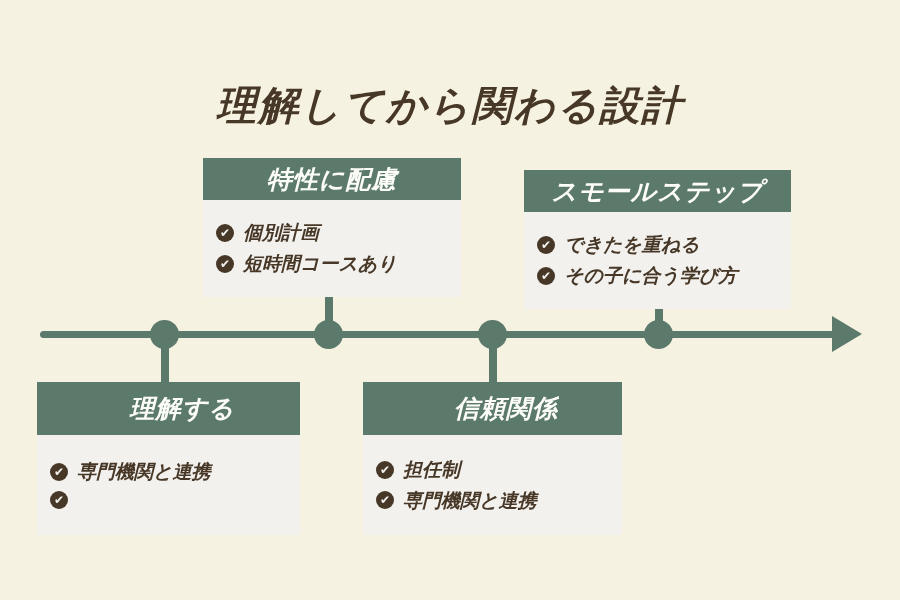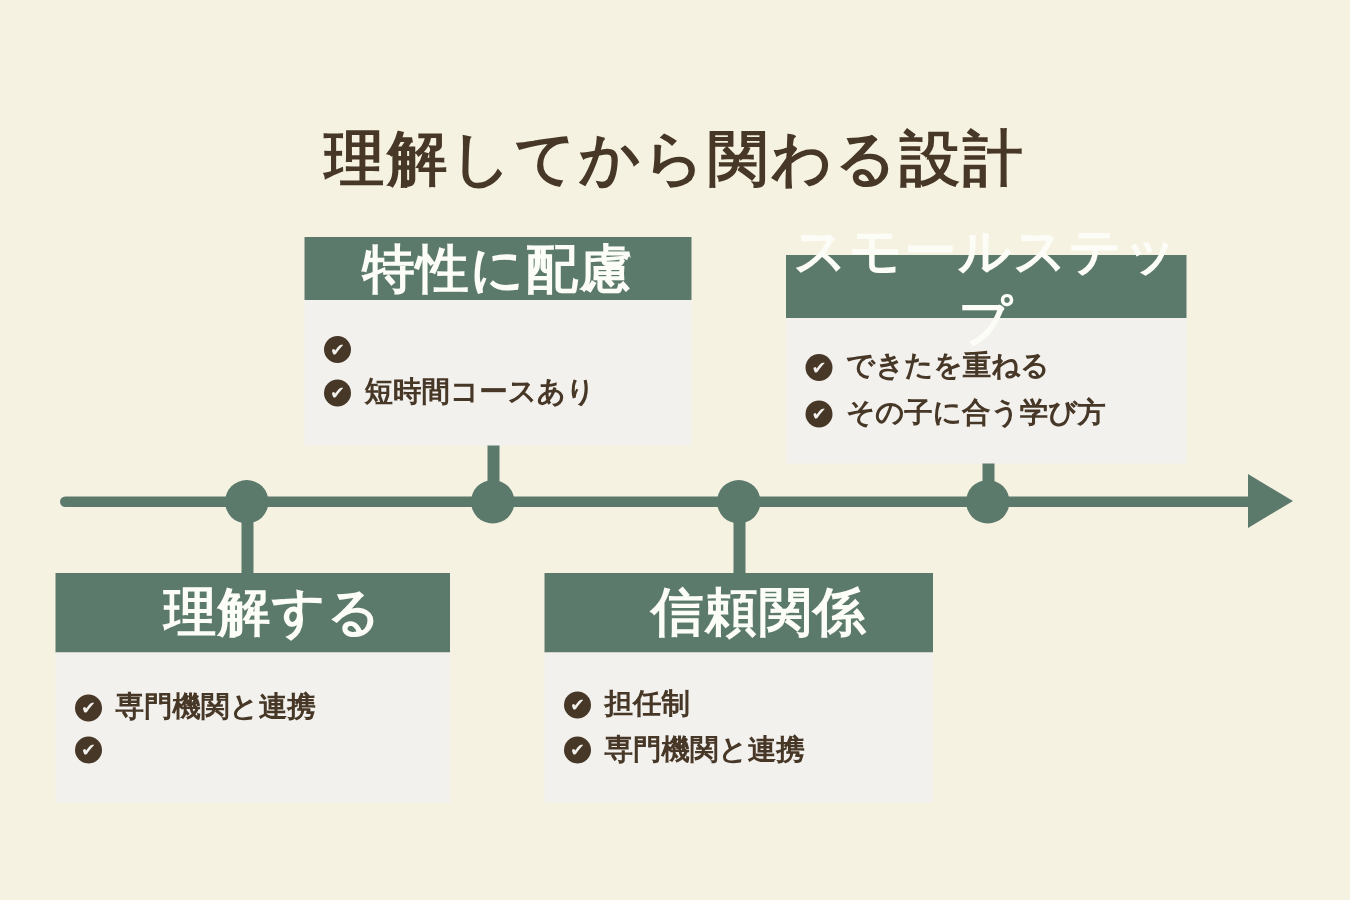--- a/index.html
+++ b/index.html
@@ -4,21 +4,21 @@
 <style>
   * { margin: 0; padding: 0; box-sizing: border-box; }
   html, body { width: 900px; height: 600px; }
   body {
     font-family: "DejaVu Sans", sans-serif;
     background: #f6f2e2;
     position: relative;
     overflow: hidden;
     font-weight: 700;
   }
-  .stage { position: absolute; inset: 0; }
+  .stage { position: absolute; inset: 0; font-style: italic; }
 
   .title {
     position: absolute;
     top: 78px; left: 0; width: 900px;
     text-align: center;
     font-size: 40px;
     letter-spacing: 2px;
     color: #473726;
     font-weight: 700;
   }
@@ -59,21 +59,21 @@
   .conn-up-2   { left: 655px; top: 293px; height: 42px; }
   .conn-down-1 { left: 161px; top: 335px; height: 50px; }
   .conn-down-2 { left: 489px; top: 335px; height: 50px; }
 
   
   .card { position: absolute; }
   .card-header {
     background: #5c7a6b;
     color: #fdfdf8;
     text-align: center;
-    font-size: 35px;
+    font-size: 25px;
     letter-spacing: 1px;
     font-weight: 700;
     display: flex;
     align-items: center;
     justify-content: center;
   }
   .card-body {
     background: #f2f1ee;
     display: flex;
     flex-direction: column;
@@ -129,20 +129,21 @@
   <div class="node-dot dot-2"></div>
   <div class="node-dot dot-3"></div>
   <div class="node-dot dot-4"></div>
 
   <div class="card card-1">
     <div class="card-header">特性に配慮</div>
     <div class="card-body">
       <div class="item">
         <span class="check-icon">✔</span>
         <span>
+          <div class="item-text">個別計画</div>
         </span>
       </div>
       <div class="item">
         <span class="check-icon">✔</span>
         <span class="item-text">短時間コースあり</span>
       </div>
     </div>
   </div>
 
   <div class="card card-2">

